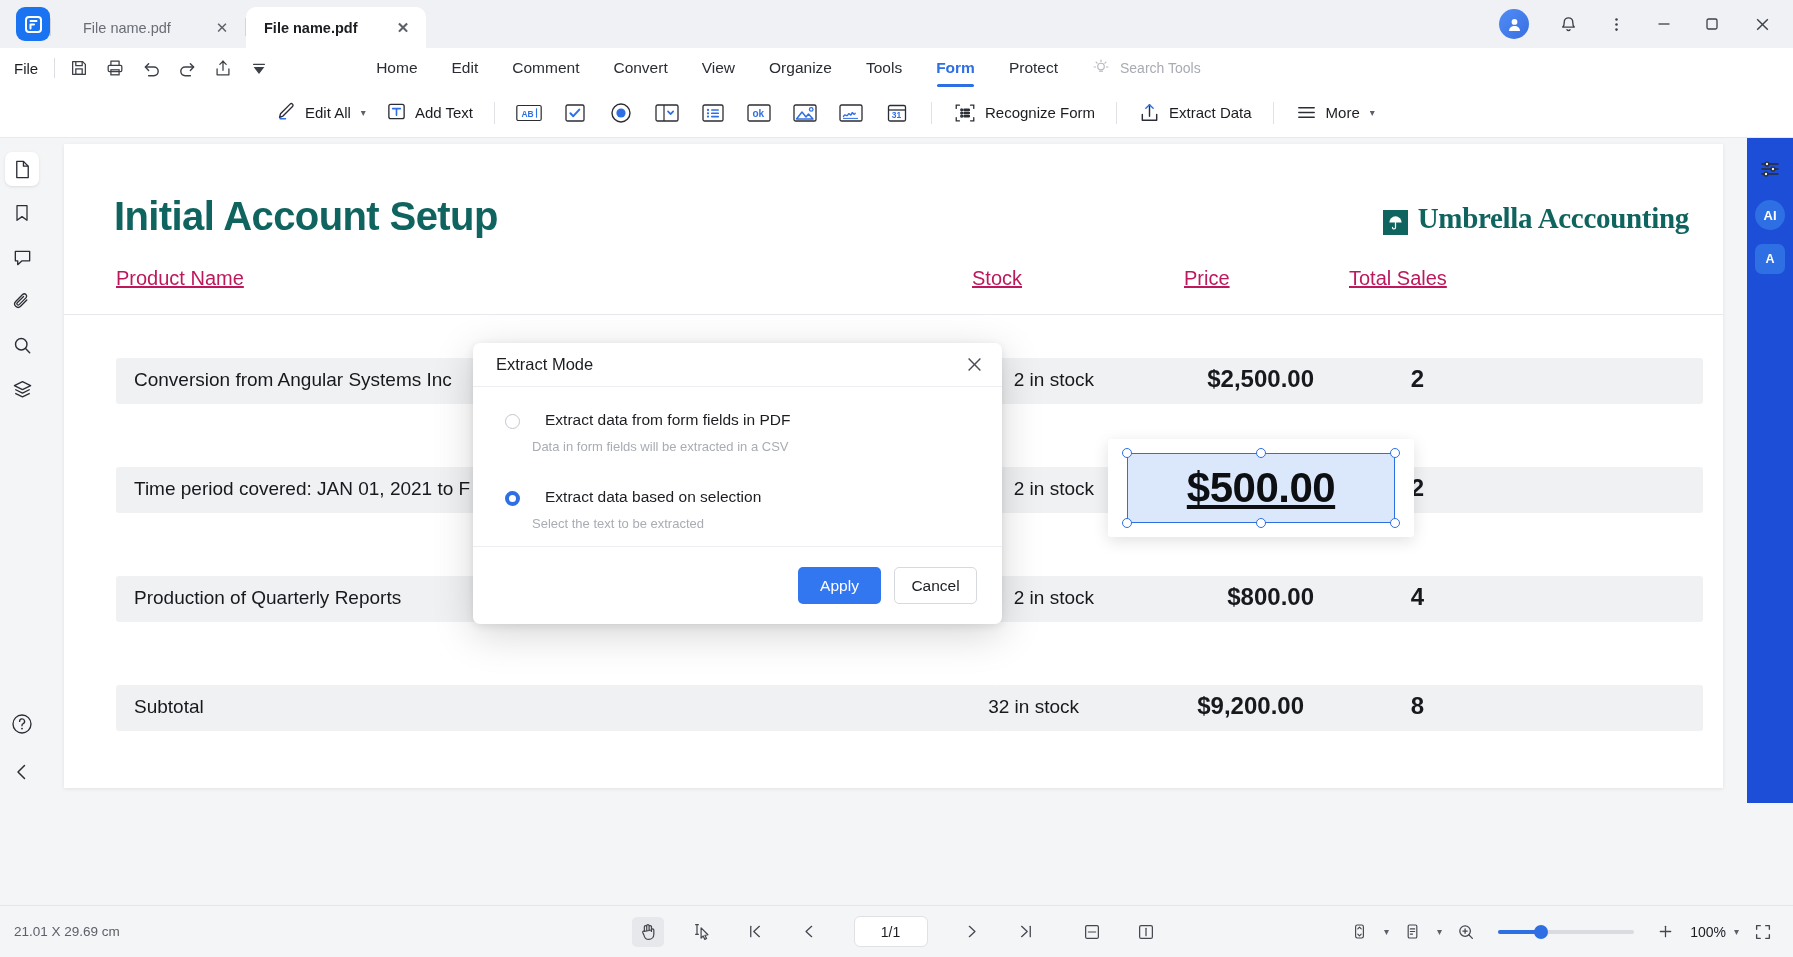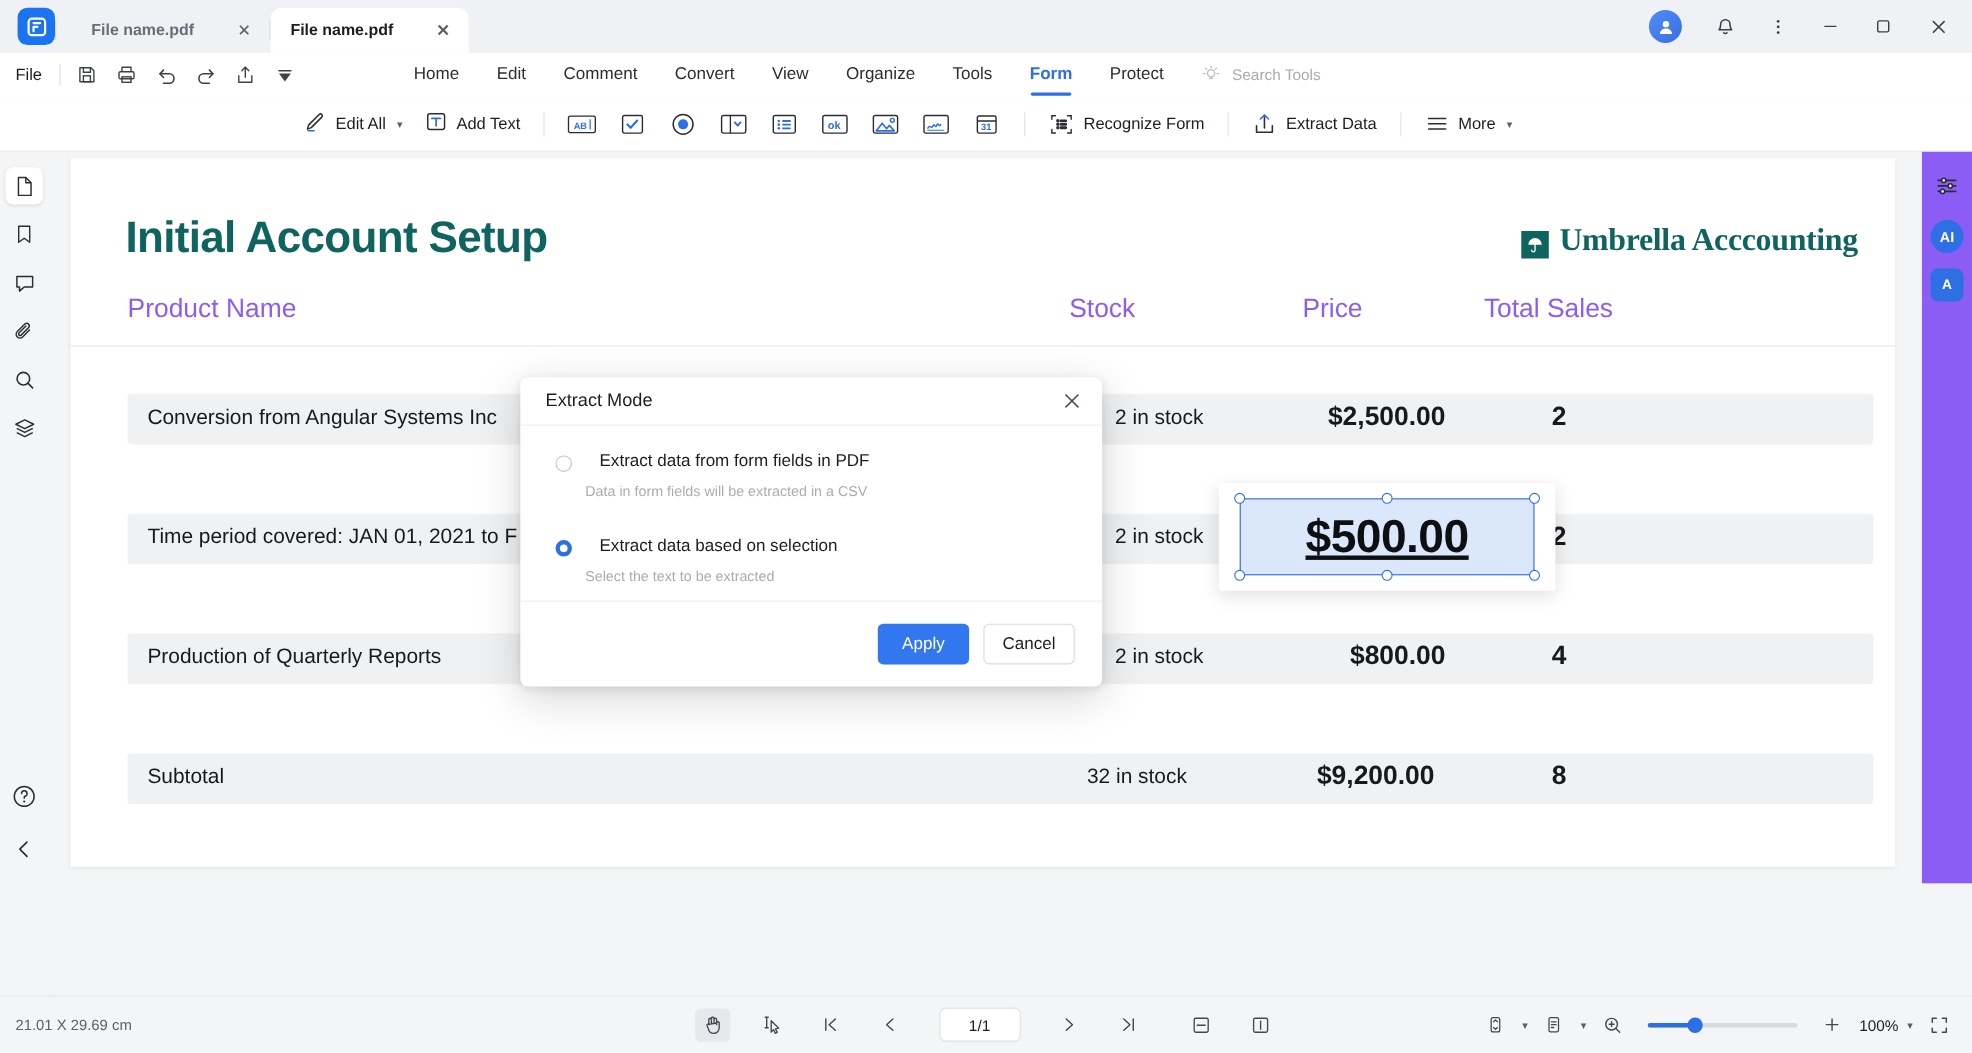--- a/index.html
+++ b/index.html
@@ -24,21 +24,21 @@
     display: flex; align-items: center; justify-content: center;
     flex: none;
   }
   .app-logo svg { display: block; }
   .tabs-strip { display: flex; align-items: flex-end; height: 48px; margin-left: 14px; }
   .tab {
     position: relative; height: 41px; width: 180px;
     display: flex; align-items: center; padding: 0 12px 0 18px;
     font-size: 14.5px; color: #6a6d75; cursor: default;
   }
-  .tab .tab-label { flex: 1; overflow: hidden; text-overflow: ellipsis; white-space: nowrap; font-weight: bold; }
+  .tab .tab-label { flex: 1; overflow: hidden; text-overflow: ellipsis; white-space: nowrap; }
   .tab.active {
     background: #ffffff; border-radius: 10px 10px 0 0;
     color: #1b1d21; font-weight: bold;
   }
   .tab .tab-close {
     width: 22px; height: 22px; display: flex; align-items: center; justify-content: center;
     font-size: 15px; color: #5d6068; border-radius: 4px; flex: none;
   }
   .tab-sep { width: 1px; height: 18px; background: #d3d5da; margin-bottom: 12px; }
 
@@ -115,21 +115,21 @@
   }
   .lside-ico.sel { background: #ffffff; box-shadow: 0 1px 3px rgba(0,0,0,.10); }
   .lsidebar-bottom {
     position: absolute; left: 0; bottom: 0; width: 44px;
     display: flex; flex-direction: column; align-items: center; gap: 14px; padding-bottom: 14px;
   }
 
   
   .rsidebar {
     position: absolute; right: 0; top: 138px; width: 46px; height: 665px;
-    background: #8b5cf6; display: flex; flex-direction: column; align-items: center;
+    background: #1d4ed8; display: flex; flex-direction: column; align-items: center;
     padding-top: 14px; gap: 14px;
   }
   .rside-ico { width: 34px; height: 34px; display: flex; align-items: center; justify-content: center; color: #3c4048; }
   .badge-ai {
     width: 30px; height: 30px; border-radius: 50%; background: #2f6fe4; color: #fff;
     display: flex; align-items: center; justify-content: center;
     font-size: 13px; font-weight: bold;
   }
   .badge-trans {
     width: 30px; height: 30px; border-radius: 7px; background: #2f6fe4; color: #fff;
@@ -160,21 +160,21 @@
     display: flex; align-items: center; justify-content: center;
   }
   .brand-text {
     font-family: "Liberation Serif", serif;
     font-size: 29px; font-weight: bold; color: #10645f; letter-spacing: -0.3px;
   }
   .thead {
     position: absolute; left: 0; right: 0; top: 123px; height: 48px;
     border-bottom: 1px solid #e6e8eb;
   }
-  .th { position: absolute; font-size: 24px; color: #8b5cf6; }
+  .th { position: absolute; font-size: 20px; color: #be185d; text-decoration: underline; }
   .th.c1 { left: 52px; top: 0; }
   .th.c2 { left: 908px; top: 0; }
   .th.c3 { left: 1120px; top: 0; }
   .th.c4 { left: 1285px; top: 0; }
 
   .trow { position: absolute; left: 0; right: 0; height: 62px; }
   .cell { position: absolute; font-size: 19px; color: #17191d; }
   .cell.name { left: 70px; top: 19px; }
   .cell.stock { top: 19px; text-align: right; width: 130px; }
   .cell.price { top: 15px; font-size: 24px; font-weight: bold; text-align: right; width: 190px; }

